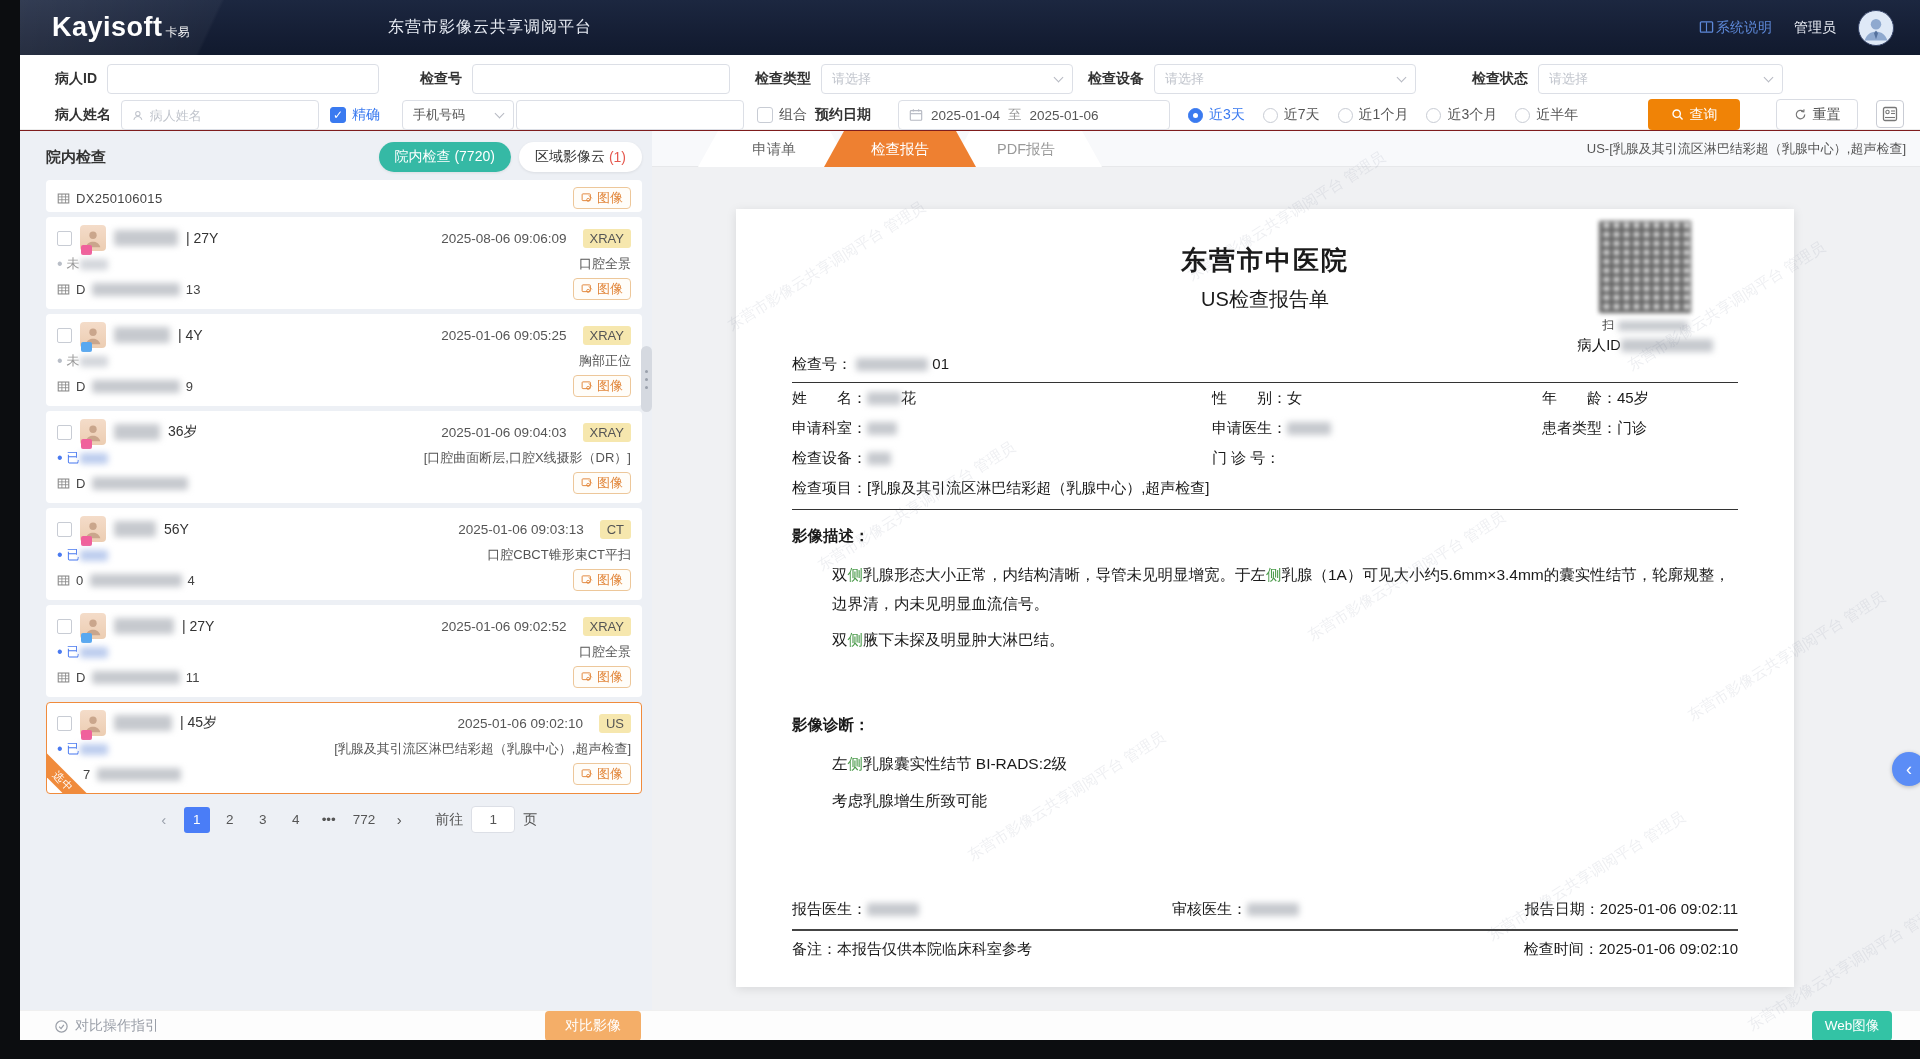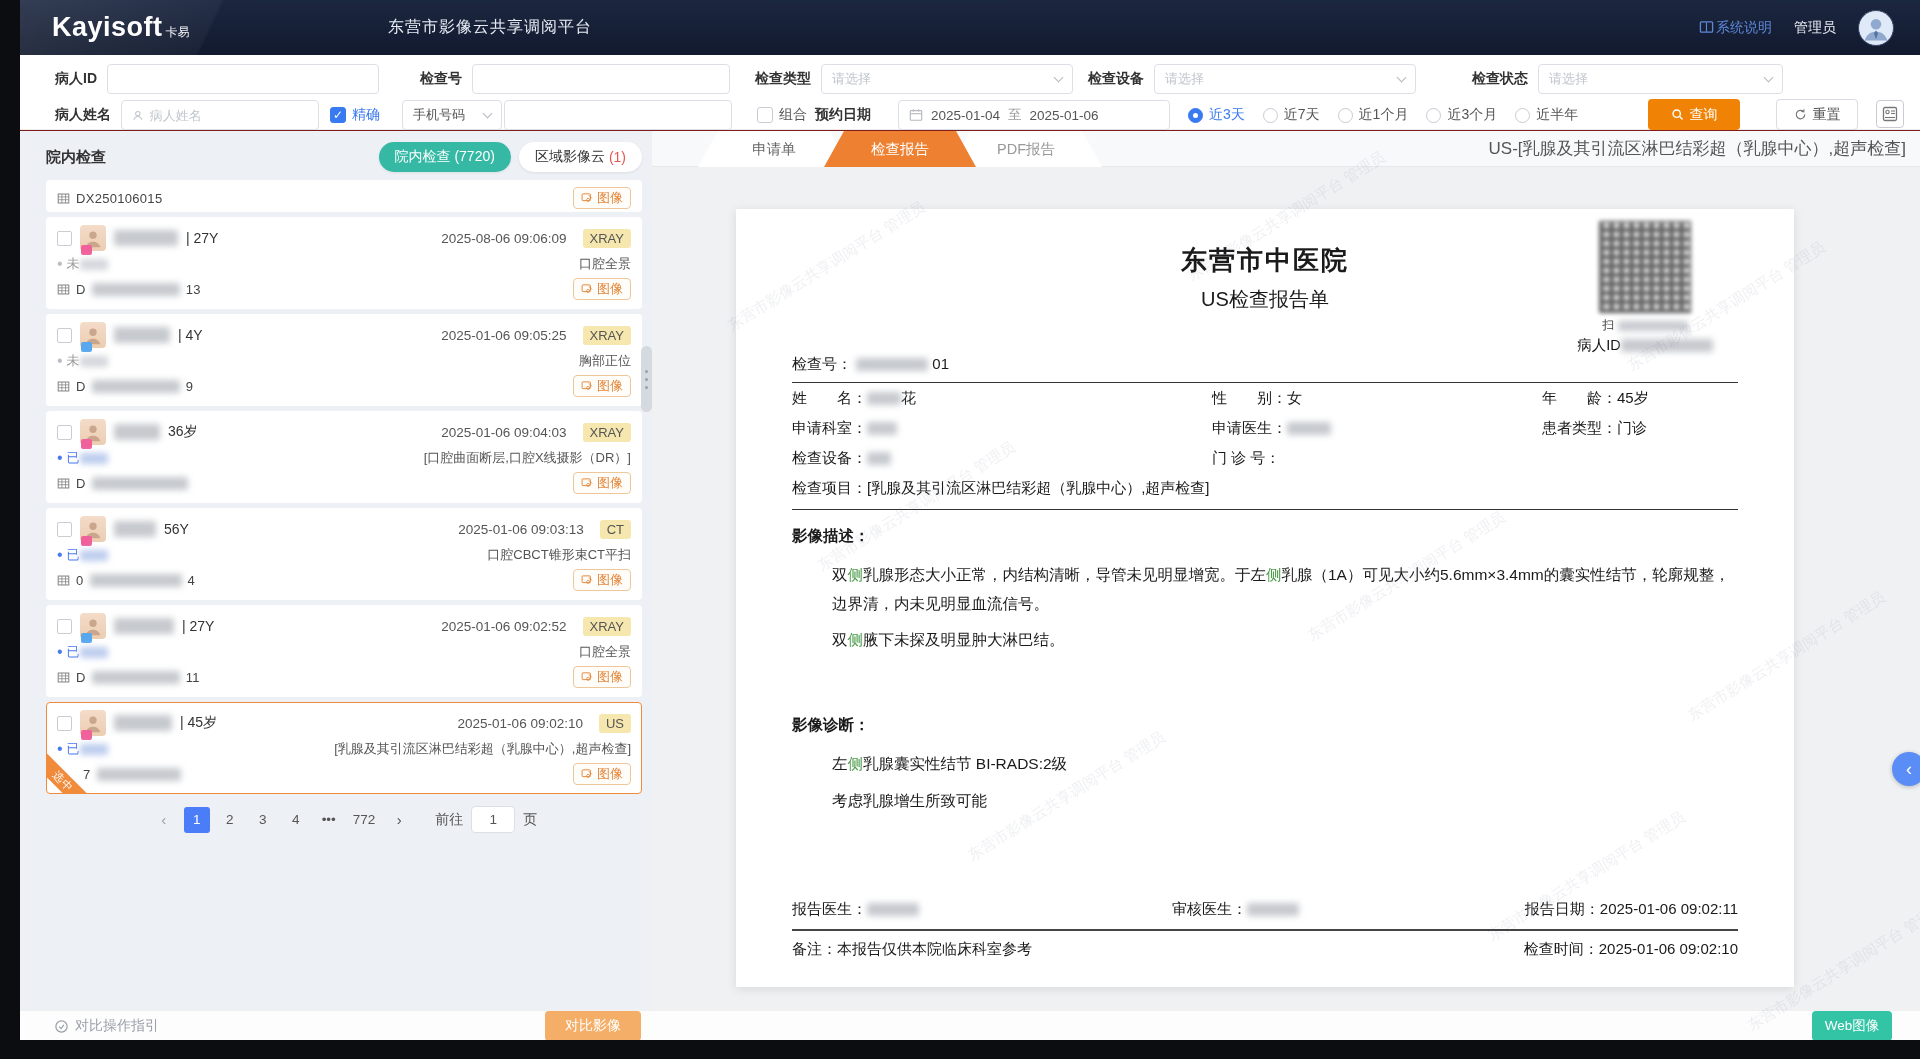--- a/index.html
+++ b/index.html
@@ -87,21 +87,21 @@
 
   .resize-handle { position:absolute; left:621px; top:215px; width:11px; height:66px; background:#d5d9e0; border-radius:6px; display:flex; flex-direction:column; align-items:center; justify-content:center; gap:5px; cursor:col-resize; z-index:5; }
   .resize-handle i { width:3px; height:3px; border-radius:50%; background:#9aa0ab; }
 
   
   .rightpanel { position:absolute; left:632px; right:0; top:0; bottom:0; background:#f0f1f3; }
   .tabsbar { position:relative; height:36px; background:#f8f9fb; border-bottom:1px solid #e7e8ea; display:flex; padding-left:46px; }
   .rtab { width:152px; height:36px; line-height:36px; text-align:center; font-size:14.5px; color:#666; background:#fff; clip-path:polygon(20px 0, calc(100% - 20px) 0, 100% 100%, 0 100%); margin-right:-26px; cursor:pointer; }
   .rtab.active { background:#ee8031; color:#fff; z-index:3; }
   .rtab.dim { color:#999; z-index:1; }
-  .exam-title { position:absolute; right:14px; top:0; line-height:36px; font-size:17px; color:#555; }
+  .exam-title { position:absolute; right:14px; top:0; line-height:36px; font-size:13px; color:#555; }
   .doc-area { position:absolute; left:0; right:0; top:36px; bottom:0; }
   .doc { position:absolute; left:84px; top:42px; width:1058px; height:778px; background:#fff; box-shadow:0 2px 10px rgba(0,0,0,.10); padding:0 56px; color:#1a1a1a; }
   .hosp { text-align:center; margin-top:34px; font-size:26px; font-weight:bold; letter-spacing:2px; }
   .doctitle { text-align:center; margin-top:8px; font-size:20px; }
   .qrwrap { position:absolute; right:34px; top:12px; width:230px; text-align:center; }
   .qr { width:92px; height:92px; margin:0 auto; background-color:#f2f2f2;
         background-image:repeating-linear-gradient(0deg,#2a2a2a 0 4px,transparent 4px 9px),repeating-linear-gradient(90deg,#3a3a3a 0 5px,transparent 5px 10px);
         filter:blur(2px); opacity:.75; }
   .qrcap { margin-top:4px; font-size:12px; color:#444; }
   .qrid { margin-top:2px; font-size:14.5px; color:#111; }
@@ -203,21 +203,21 @@
             <path d="M2.5 14c1-3.4 3.2-4.6 5.5-4.6s4.5 1.2 5.5 4.6" fill="none" stroke="#c0c4cc" stroke-width="1.4"></path>
           </svg>
         <input placeholder="病人姓名" style="">
       </span>
     </div>
     <div class="fgroup" style="left:310px; top:44px;">
       <span class="ckbox checked">✓</span>
       <span class="cklabel blue">精确</span>
     </div>
     <div class="fgroup" style="left:382px; top:44px;">
-      <span class="sel" style="width:100px; color:#555;">
+      <span class="sel" style="width:112px; color:#555;">
         <span>手机号码</span>
         <i class="chev"></i>
       </span>
       <span class="inp" style="width:228px; margin-left:2px;">
           <input style="">
         </span>
     </div>
     <div class="fgroup" style="left:737px; top:44px;">
       <span class="ckbox"></span>
       <span class="cklabel">组合</span>

